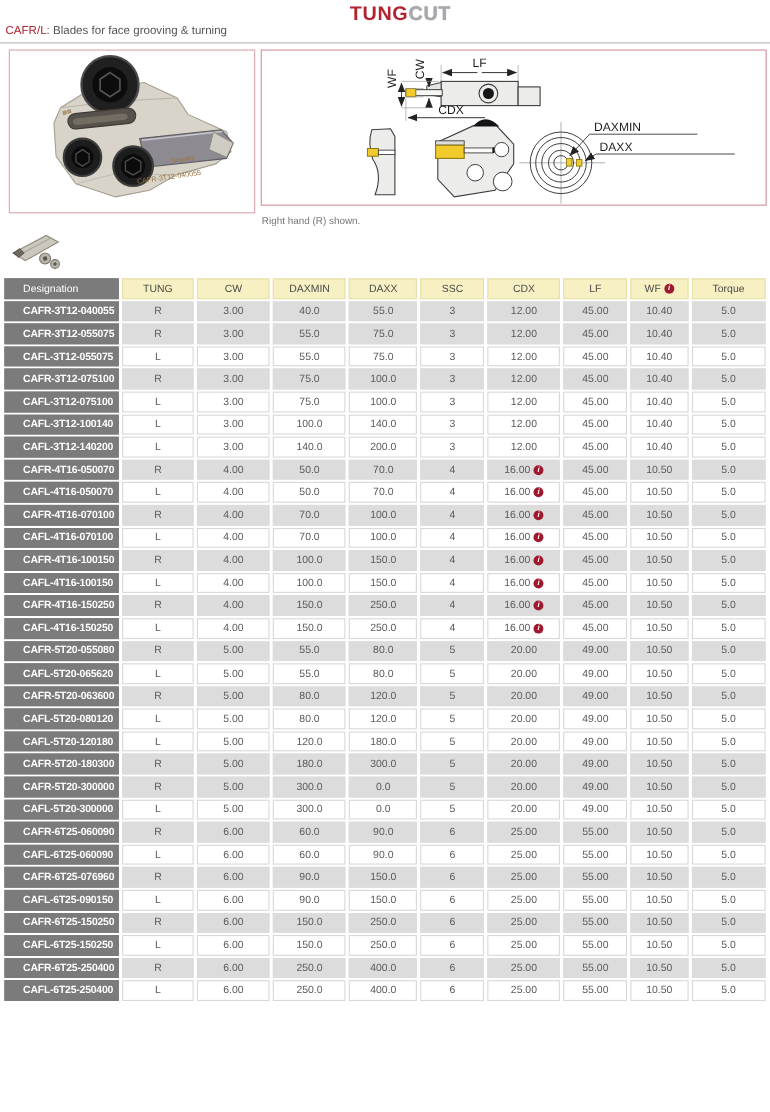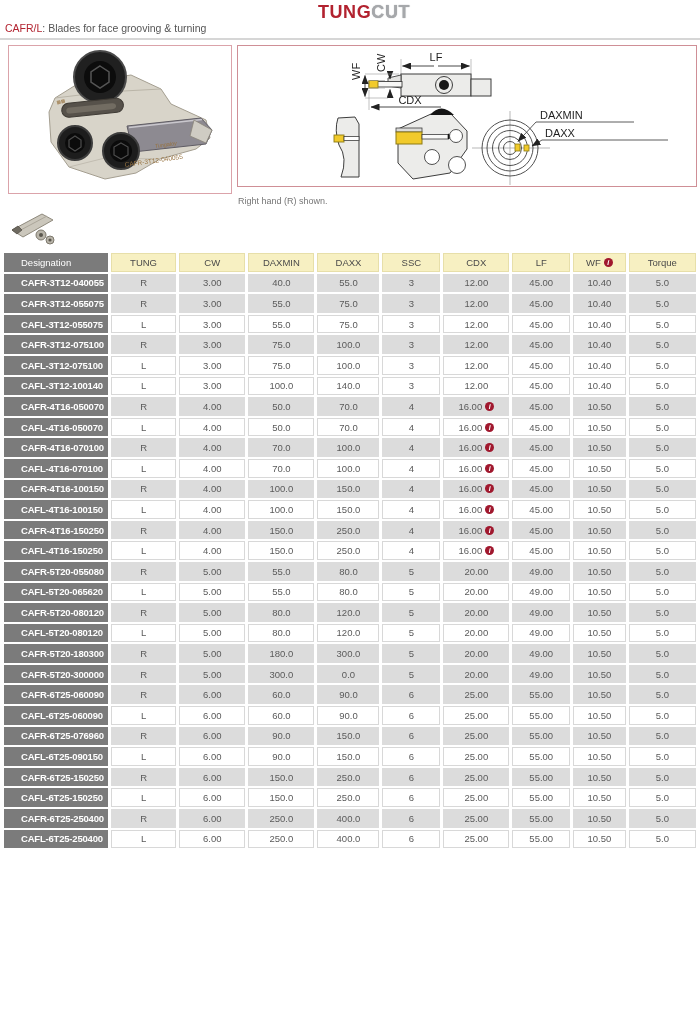--- a/index.html
+++ b/index.html
@@ -264,20 +264,32 @@
           <td class="c-val">L</td>
           <td class="c-val">3.00</td>
           <td class="c-val">100.0</td>
           <td class="c-val">140.0</td>
           <td class="c-val">3</td>
           <td class="c-val">12.00</td>
           <td class="c-val">45.00</td>
           <td class="c-val">10.40</td>
           <td class="c-val">5.0</td>
         </tr>
+        <tr class="row-l">
+          <td class="c-des">CAFL-3T12-140200</td>
+          <td class="c-val">L</td>
+          <td class="c-val">3.00</td>
+          <td class="c-val">140.0</td>
+          <td class="c-val">200.0</td>
+          <td class="c-val">3</td>
+          <td class="c-val">12.00</td>
+          <td class="c-val">45.00</td>
+          <td class="c-val">10.40</td>
+          <td class="c-val">5.0</td>
+        </tr>
         <tr class="row-r">
           <td class="c-des">CAFR-4T16-050070</td>
           <td class="c-val">R</td>
           <td class="c-val">4.00</td>
           <td class="c-val">50.0</td>
           <td class="c-val">70.0</td>
           <td class="c-val">4</td>
           <td class="c-val">16.00<span class="ic">i</span></td>
           <td class="c-val">45.00</td>
           <td class="c-val">10.50</td>
@@ -385,21 +397,21 @@
           <td class="c-val">5.00</td>
           <td class="c-val">55.0</td>
           <td class="c-val">80.0</td>
           <td class="c-val">5</td>
           <td class="c-val">20.00</td>
           <td class="c-val">49.00</td>
           <td class="c-val">10.50</td>
           <td class="c-val">5.0</td>
         </tr>
         <tr class="row-r">
-          <td class="c-des">CAFR-5T20-080120</td>
+          <td class="c-des">CAFR-5T20-063600</td>
           <td class="c-val">R</td>
           <td class="c-val">5.00</td>
           <td class="c-val">80.0</td>
           <td class="c-val">120.0</td>
           <td class="c-val">5</td>
           <td class="c-val">20.00</td>
           <td class="c-val">49.00</td>
           <td class="c-val">10.50</td>
           <td class="c-val">5.0</td>
         </tr>
@@ -408,20 +420,32 @@
           <td class="c-val">L</td>
           <td class="c-val">5.00</td>
           <td class="c-val">80.0</td>
           <td class="c-val">120.0</td>
           <td class="c-val">5</td>
           <td class="c-val">20.00</td>
           <td class="c-val">49.00</td>
           <td class="c-val">10.50</td>
           <td class="c-val">5.0</td>
         </tr>
+        <tr class="row-l">
+          <td class="c-des">CAFL-5T20-120180</td>
+          <td class="c-val">L</td>
+          <td class="c-val">5.00</td>
+          <td class="c-val">120.0</td>
+          <td class="c-val">180.0</td>
+          <td class="c-val">5</td>
+          <td class="c-val">20.00</td>
+          <td class="c-val">49.00</td>
+          <td class="c-val">10.50</td>
+          <td class="c-val">5.0</td>
+        </tr>
         <tr class="row-r">
           <td class="c-des">CAFR-5T20-180300</td>
           <td class="c-val">R</td>
           <td class="c-val">5.00</td>
           <td class="c-val">180.0</td>
           <td class="c-val">300.0</td>
           <td class="c-val">5</td>
           <td class="c-val">20.00</td>
           <td class="c-val">49.00</td>
           <td class="c-val">10.50</td>
@@ -432,20 +456,32 @@
           <td class="c-val">R</td>
           <td class="c-val">5.00</td>
           <td class="c-val">300.0</td>
           <td class="c-val">0.0</td>
           <td class="c-val">5</td>
           <td class="c-val">20.00</td>
           <td class="c-val">49.00</td>
           <td class="c-val">10.50</td>
           <td class="c-val">5.0</td>
         </tr>
+        <tr class="row-l">
+          <td class="c-des">CAFL-5T20-300000</td>
+          <td class="c-val">L</td>
+          <td class="c-val">5.00</td>
+          <td class="c-val">300.0</td>
+          <td class="c-val">0.0</td>
+          <td class="c-val">5</td>
+          <td class="c-val">20.00</td>
+          <td class="c-val">49.00</td>
+          <td class="c-val">10.50</td>
+          <td class="c-val">5.0</td>
+        </tr>
         <tr class="row-r">
           <td class="c-des">CAFR-6T25-060090</td>
           <td class="c-val">R</td>
           <td class="c-val">6.00</td>
           <td class="c-val">60.0</td>
           <td class="c-val">90.0</td>
           <td class="c-val">6</td>
           <td class="c-val">25.00</td>
           <td class="c-val">55.00</td>
           <td class="c-val">10.50</td>

